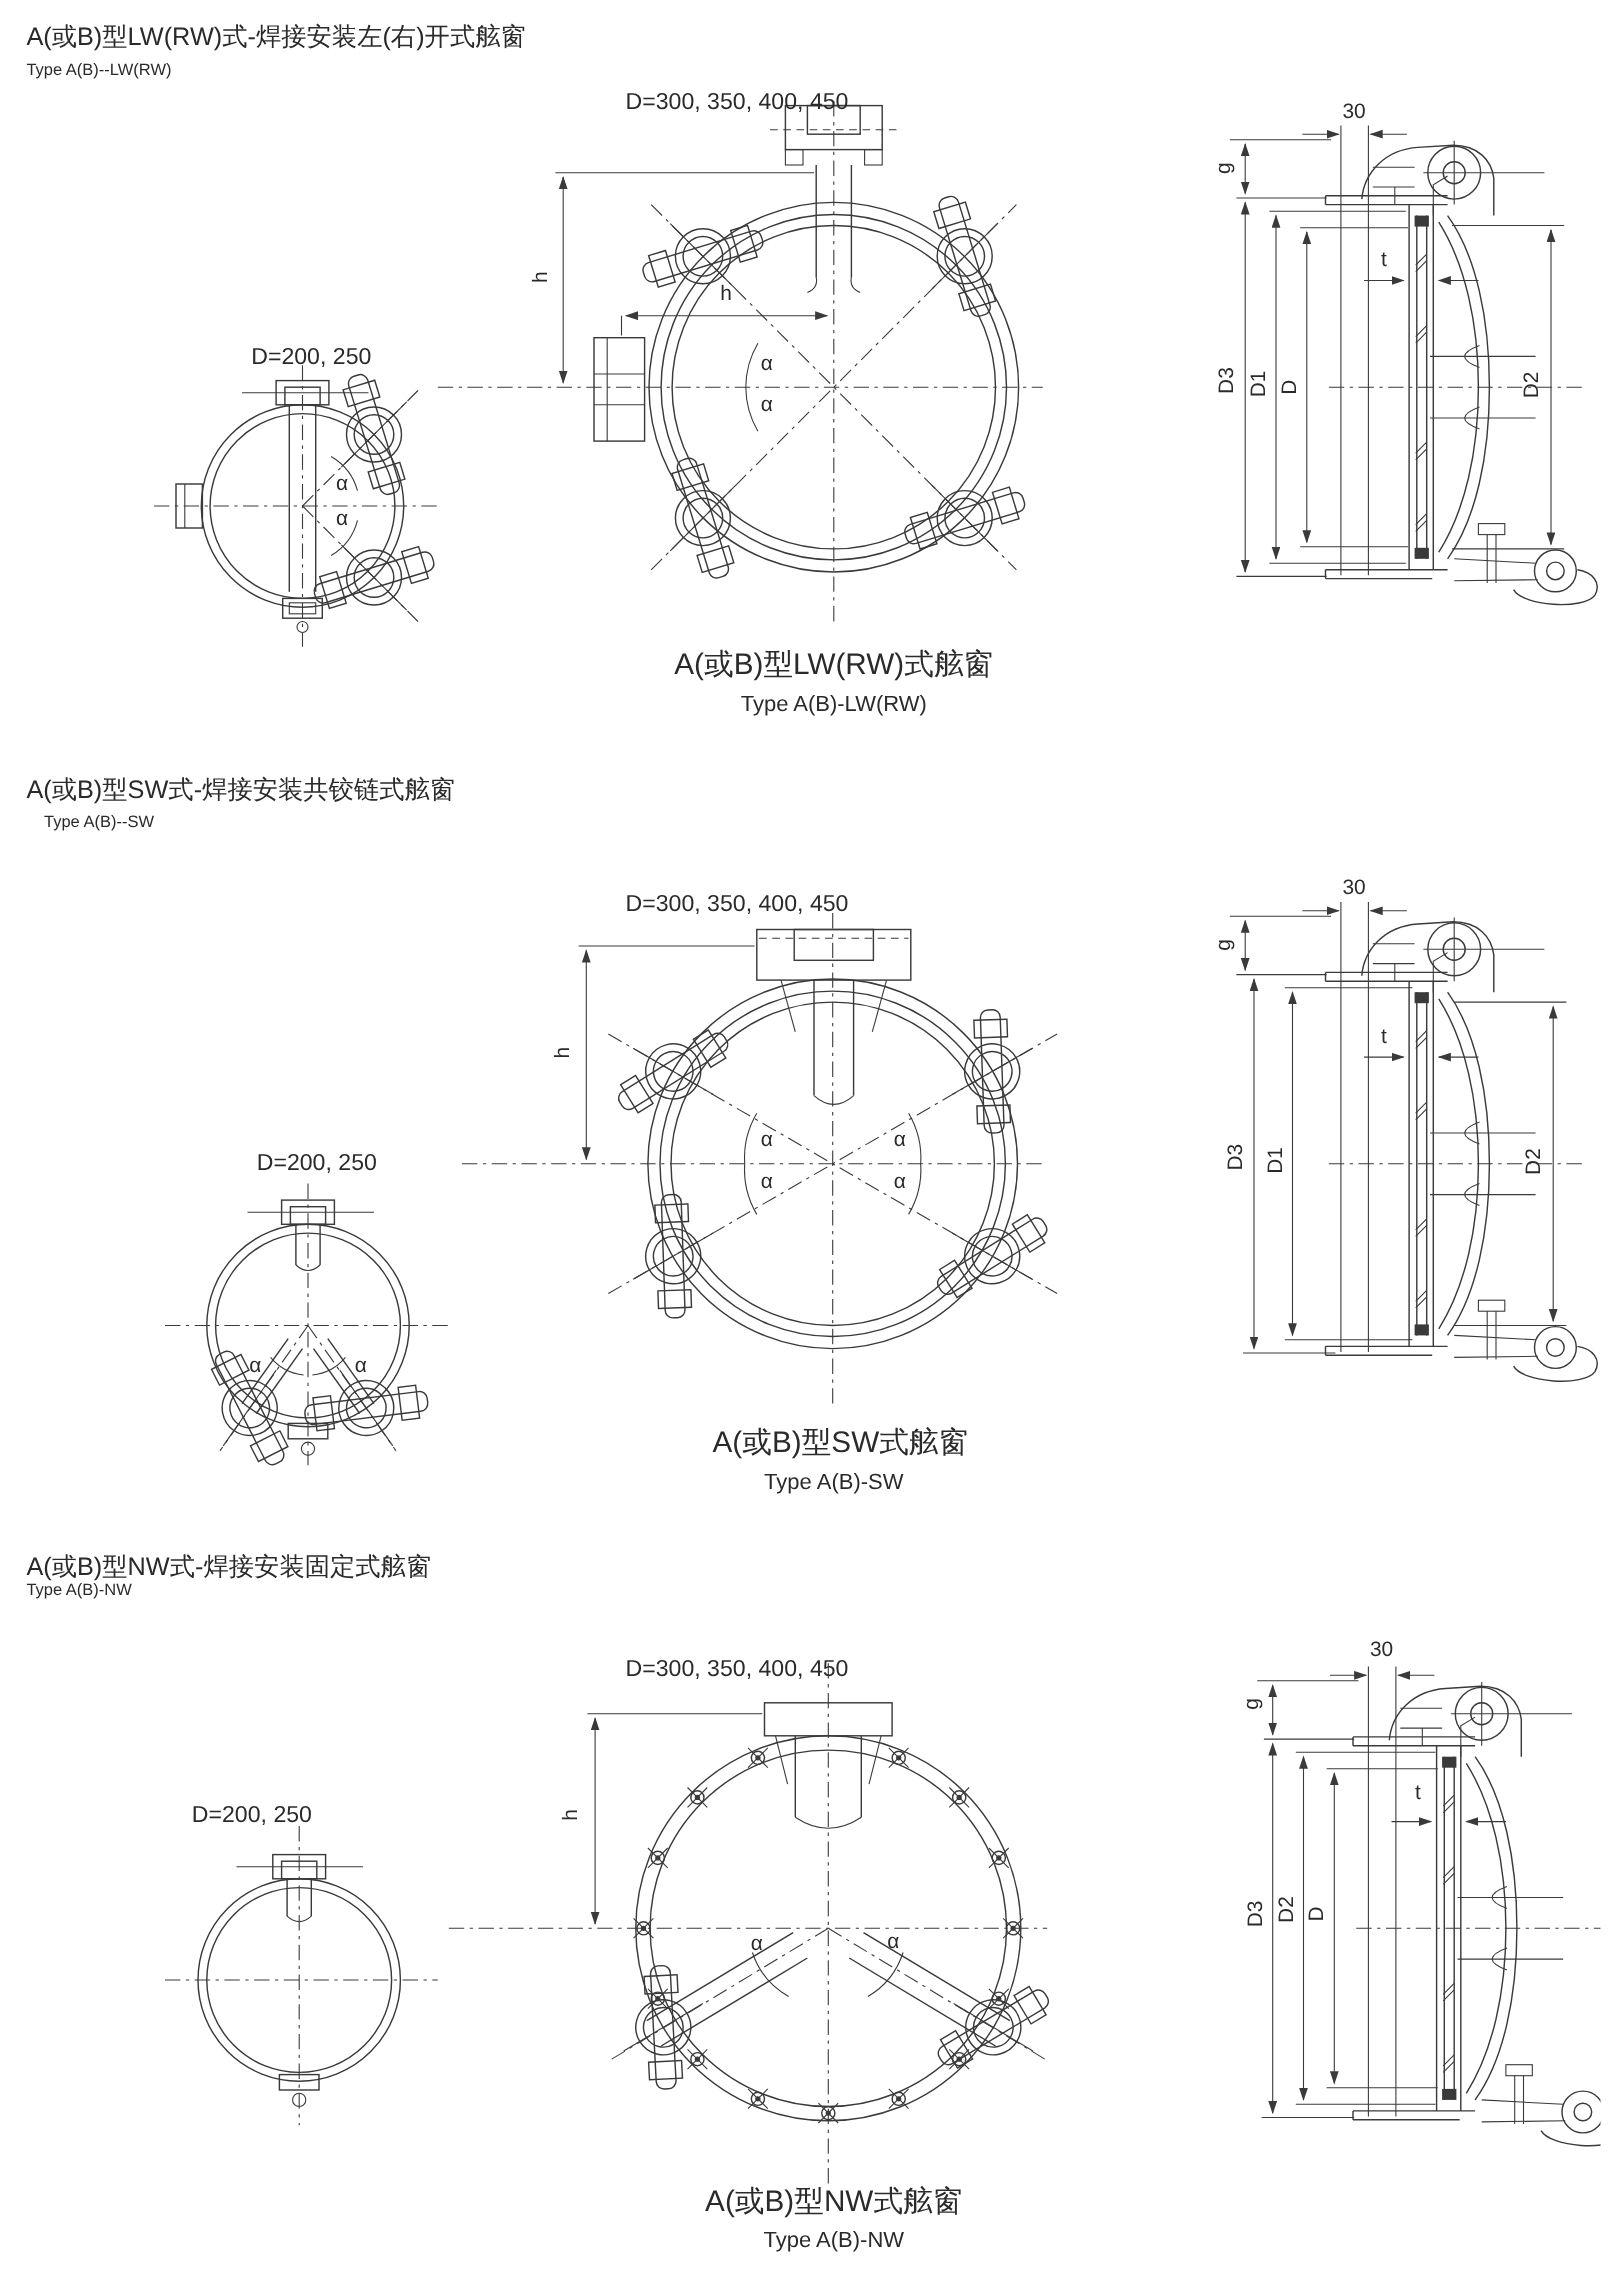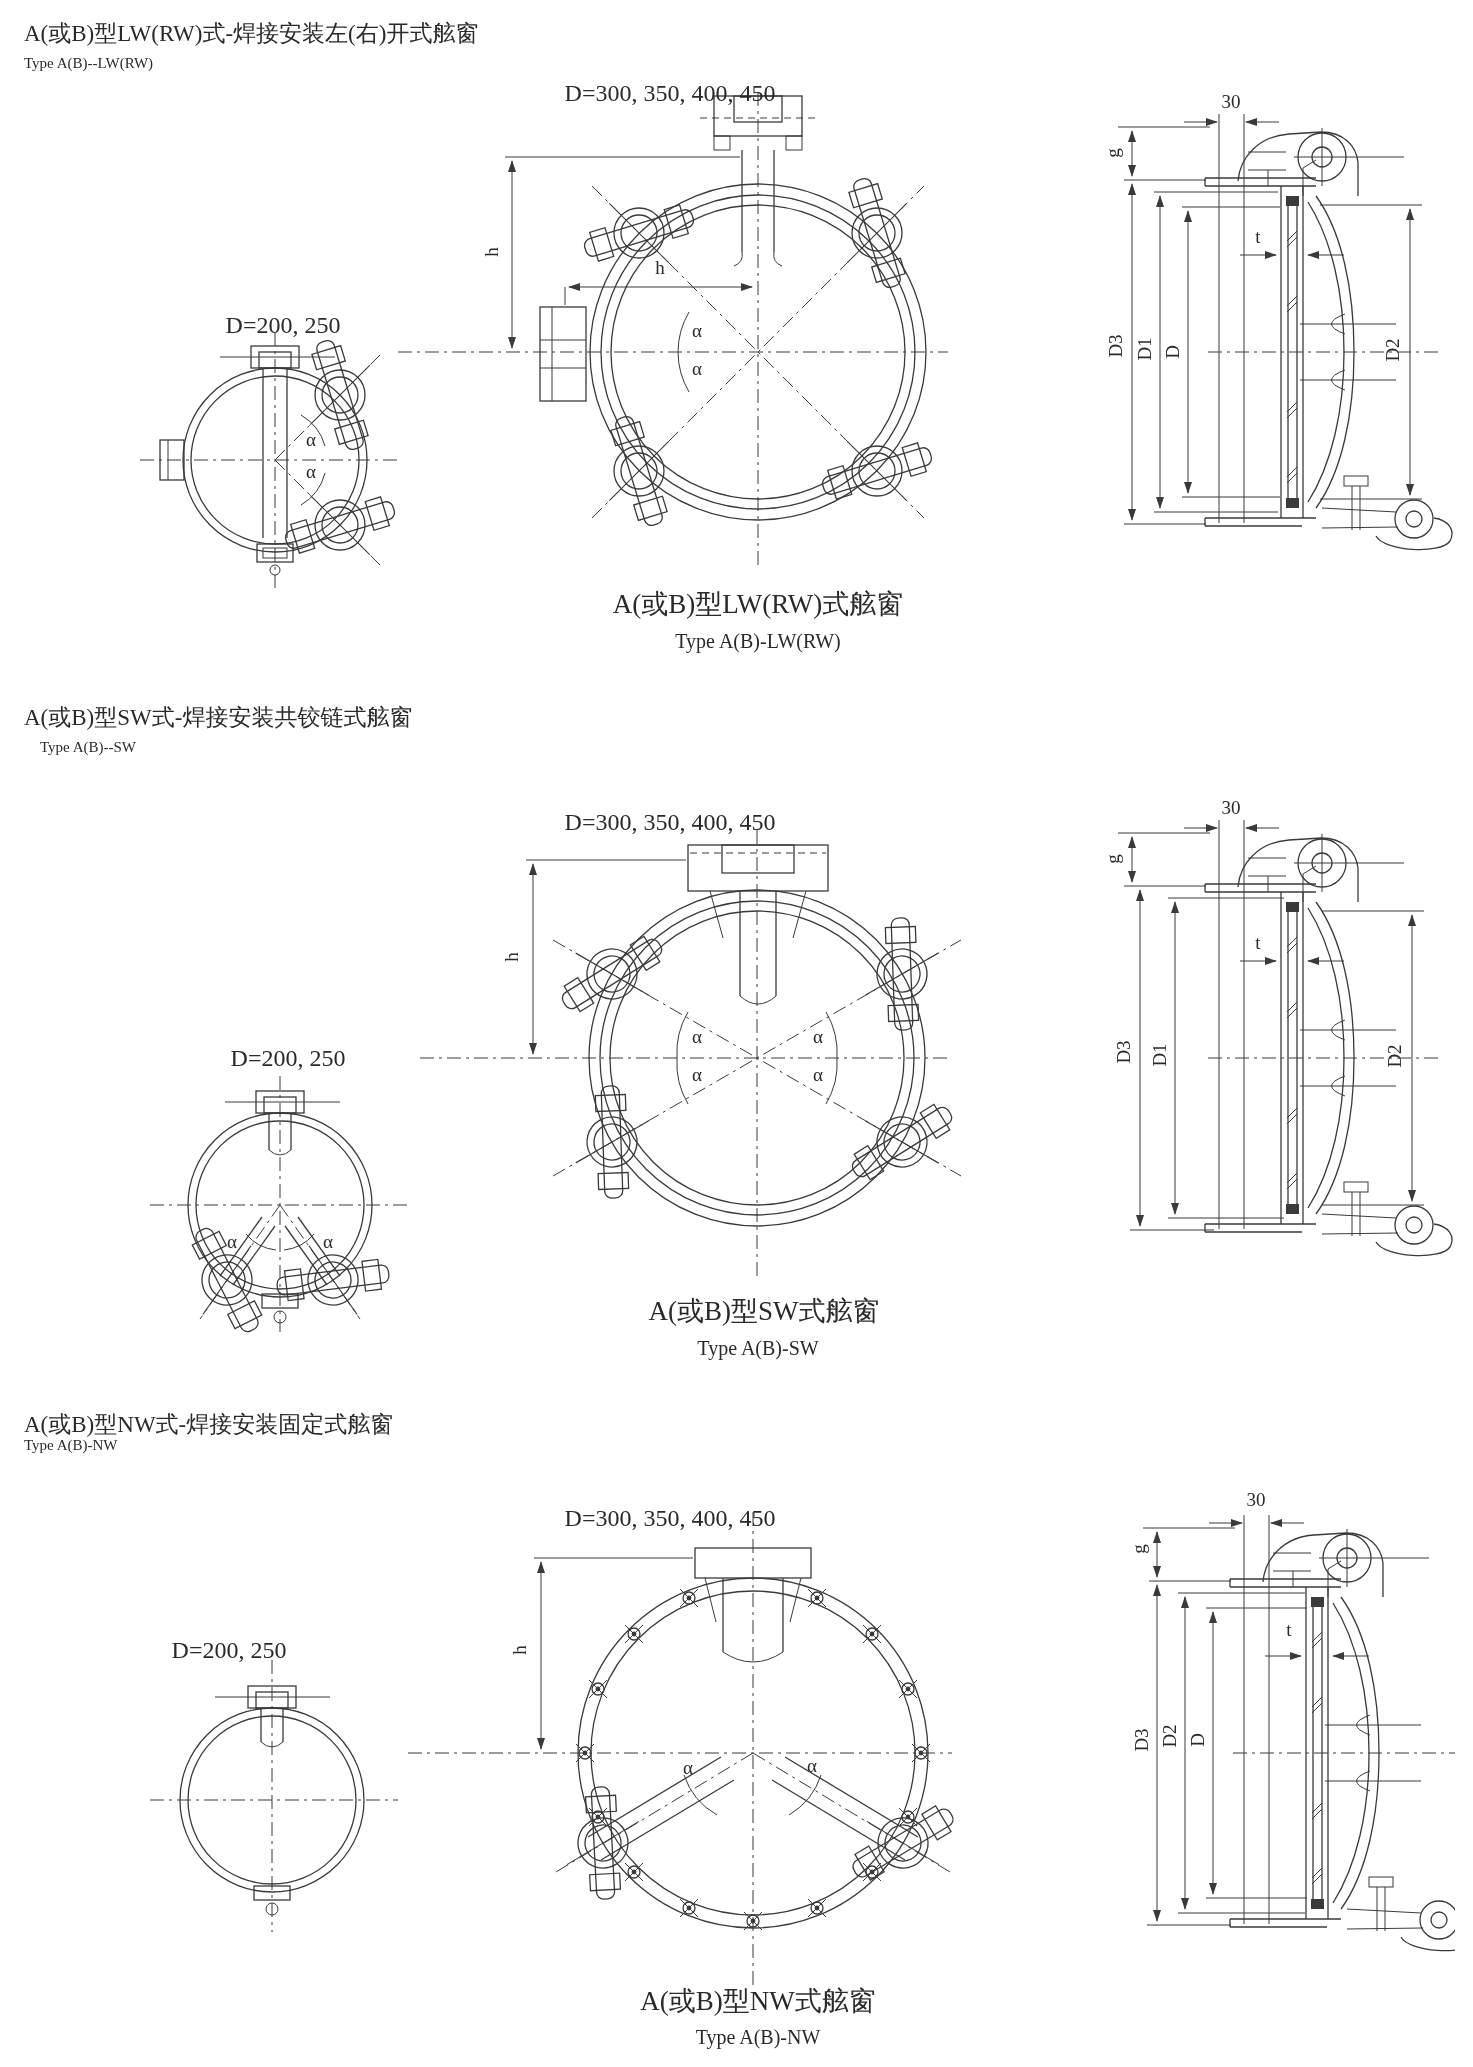--- a/index.html
+++ b/index.html
@@ -1,32 +1,32 @@
 <!DOCTYPE html>
 <html><head>
 <meta charset="utf-8">
 <style>
   html,body{margin:0;padding:0;background:#fff;}
   .canvas{position:relative;width:1455px;height:2067px;background:#ffffff;
-          font-family:Liberation Serif, serif;color:#2a2a2a;overflow:hidden;}
+          font-family:Liberation Sans, sans-serif;color:#2a2a2a;overflow:hidden;}
   svg{position:absolute;left:0;top:0;}
   svg line,svg path,svg circle,svg rect{fill:none;stroke:#3a3a3a;stroke-width:1.3;}
   svg .thin{stroke-width:1;}
   svg .dim{stroke-width:1;}
   svg .dd{stroke-dasharray:14 5 3 5;stroke-width:1;}
   svg .hid{stroke-dasharray:7 5;stroke-width:1;}
   svg .dk{fill:#3a3a3a;stroke:none;}
   .lbl{position:absolute;white-space:nowrap;color:#2a2a2a;}
   .c{transform:translate(-50%,-50%);}
   .cv{transform:translate(-50%,-50%) rotate(-90deg);}
   .t-zh{font-size:23px;}
   .t-en{font-size:15px;}
   .cap-zh{font-size:27px;}
   .cap-en{font-size:20px;}
-  .dlab{font-size:24px;}
+  .dlab{font-size:21px;}
   .dim-lab{font-size:19px;}
 </style>
 </head>
 <body>
 
 <div class="canvas">
 
 <svg width="1473" height="2067" viewBox="0 0 1473 2067">
   <defs>
     <marker id="arr" orient="auto-start-reverse" markerUnits="userSpaceOnUse" markerWidth="14" markerHeight="10" refX="11" refY="4">

